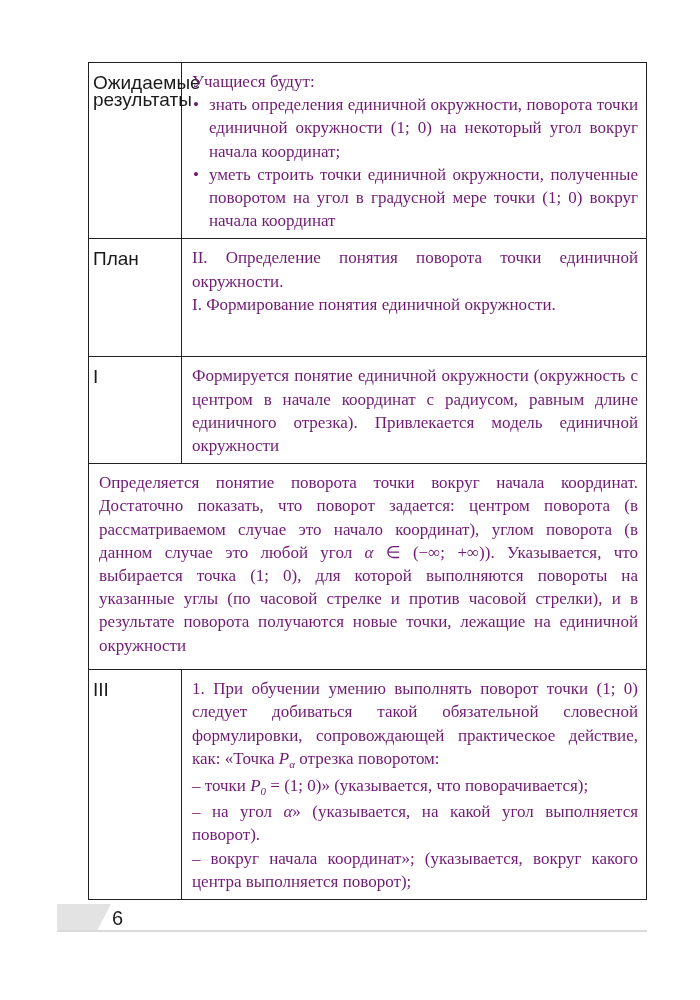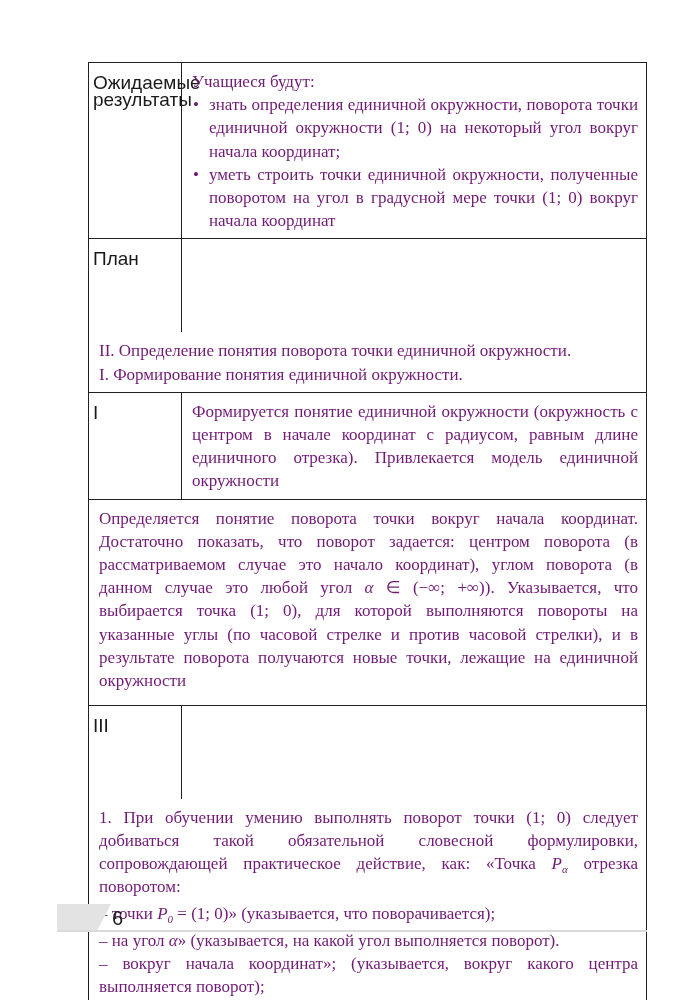--- a/index.html
+++ b/index.html
@@ -20,24 +20,24 @@
     top: 62px;
     width: 559px;
     border: 1.6px solid #212121;
   }
   .trow {
     display: flex;
     align-items: stretch;
   }
   .trow + .trow { border-top: 1.2px solid #212121; }
   .trow:nth-child(1) { min-height: 167px; }
-  .trow:nth-child(2) { min-height: 118px; flex-direction: column; }
+  .trow:nth-child(2) { min-height: 118px; }
   .trow:nth-child(3) { min-height: 99px;  }
   .trow:nth-child(4) { min-height: 206px; }
-  .trow:nth-child(5) { min-height: 211px; flex-direction: column; }
+  .trow:nth-child(5) { min-height: 211px; }
 
   .cell-label {
     width: 93px;
     flex: 0 0 93px;
     border-right: 1.2px solid #212121;
     text-align: left;
     padding: 11px 4px 0 4px;
     font-family: "Liberation Sans", "DejaVu Sans", sans-serif;
     font-size: 19px;
     line-height: 17px;

